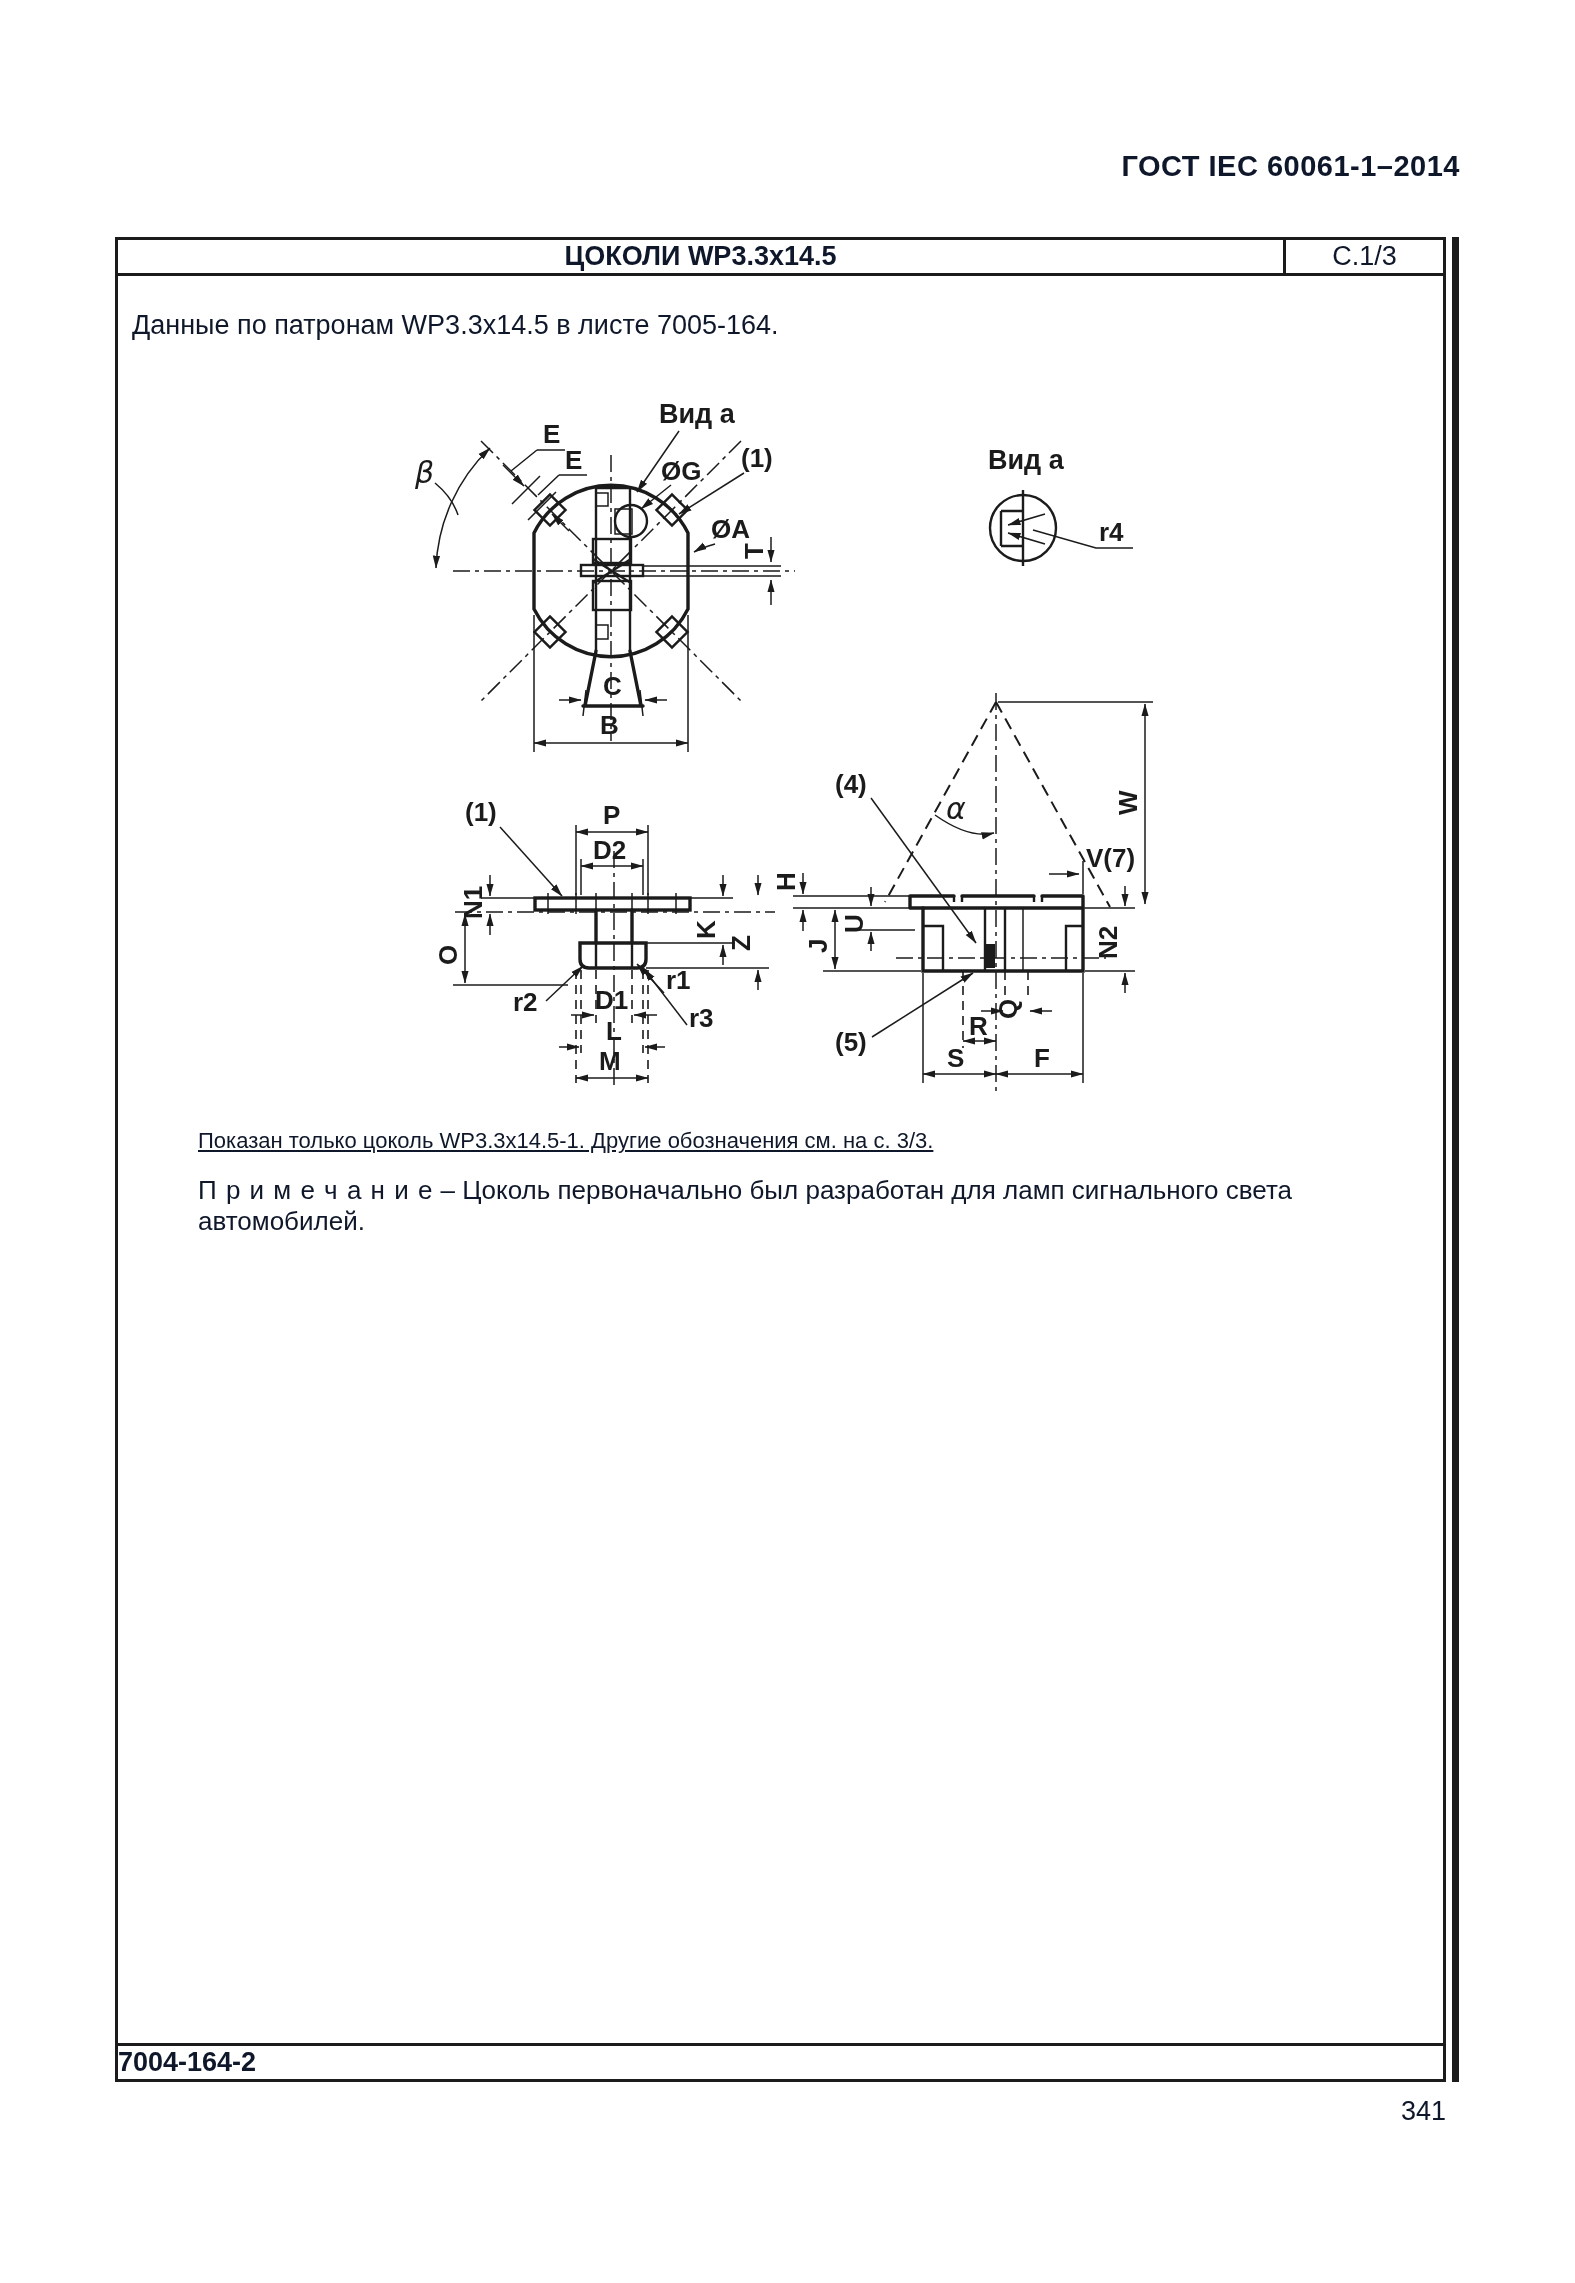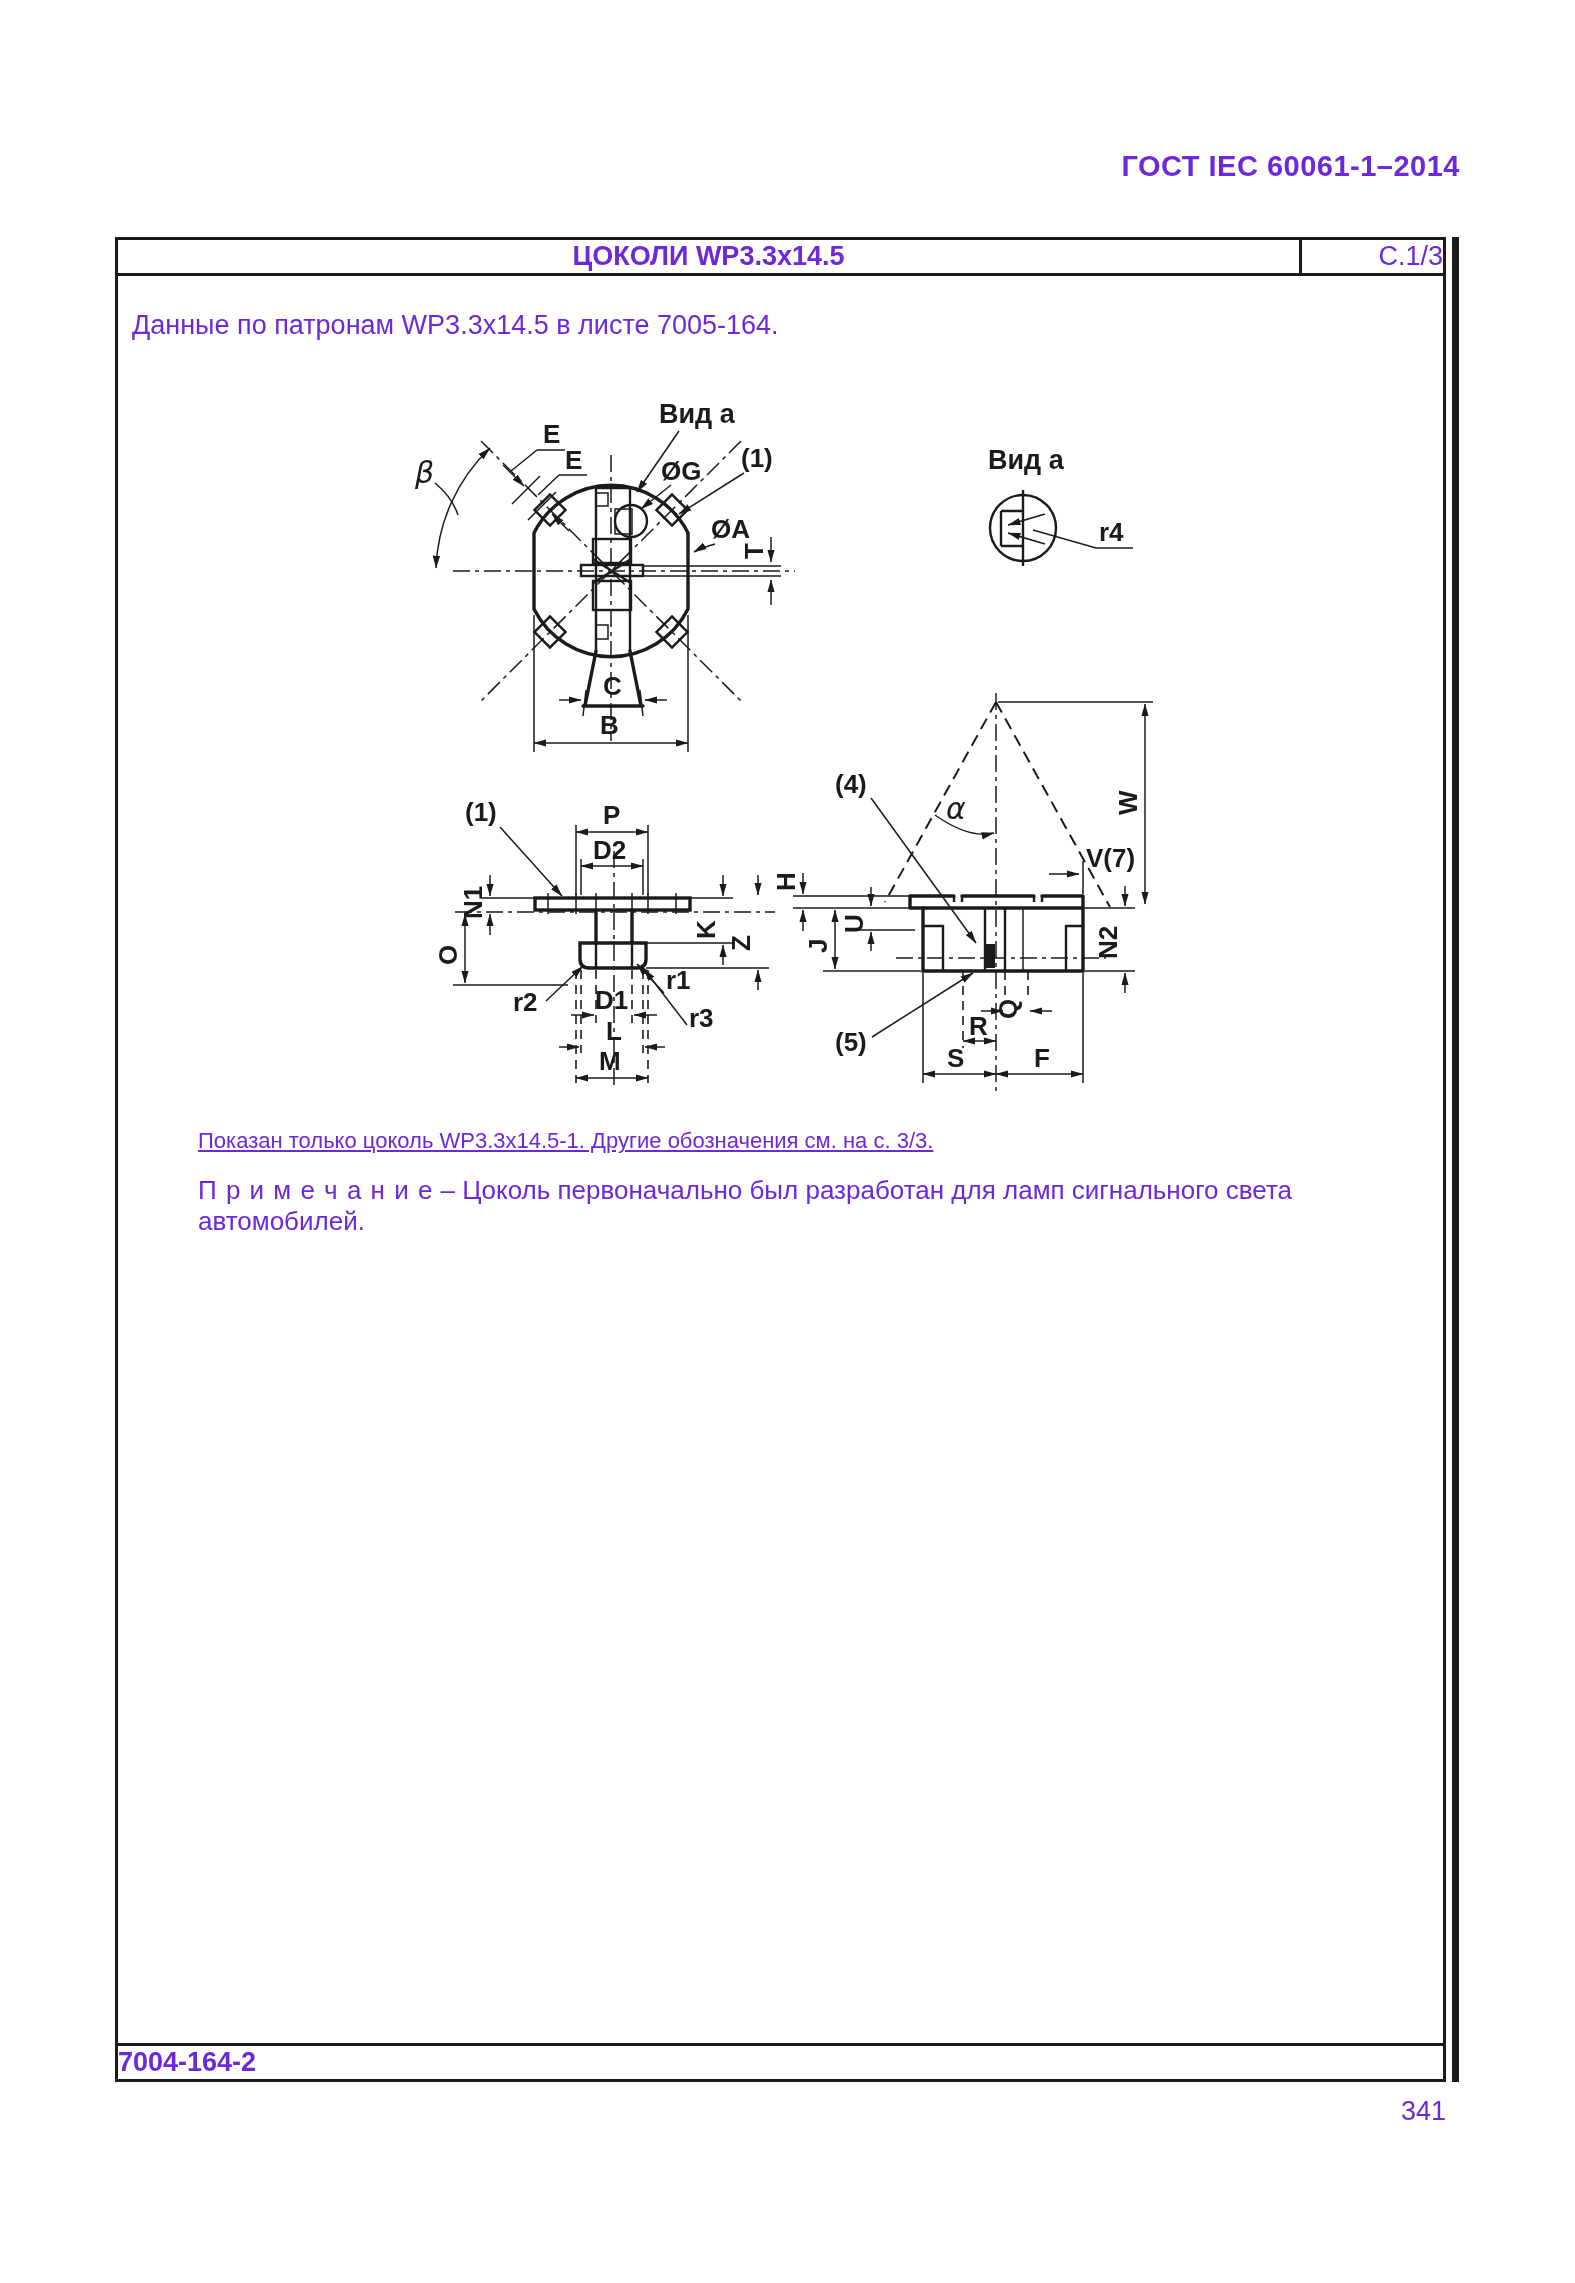--- a/index.html
+++ b/index.html
@@ -1,25 +1,25 @@
 <!DOCTYPE html>
 <html><head>
 <meta charset="utf-8">
 <style>
   html,body{margin:0;padding:0;background:#fff;}
   .page{position:relative;width:1575px;height:2283px;background:#fff;
-        font-family:"Liberation Sans",sans-serif;color:#6d28d9;overflow:hidden;}
+        font-family:"Liberation Sans",sans-serif;color:#0f172a;overflow:hidden;}
   .doc-header{position:absolute;top:150px;left:0;width:1460px;text-align:right;
         font-size:29px;font-weight:bold;letter-spacing:.5px;}
   .sheet-box{position:absolute;left:115px;top:237px;width:1331px;height:1845px;
         border:3px solid #1b1b1b;box-sizing:border-box;}
   .right-bar{position:absolute;left:1452px;top:237px;width:7px;height:1845px;background:#1b1b1b;}
   .head-row{display:flex;height:36px;border-bottom:3px solid #1b1b1b;box-sizing:border-box;}
   .head-title{flex:1;text-align:center;font-size:27px;font-weight:bold;line-height:33px;}
-  .head-ref{width:144px;border-left:3px solid #1b1b1b;box-sizing:border-box;text-align:right;
+  .head-ref{width:160px;border-left:3px solid #1b1b1b;box-sizing:border-box;text-align:center;
         font-size:27px;line-height:33px;}
   .intro{position:absolute;left:0;top:68px;width:100%;box-sizing:border-box;
         padding:0 14px;font-size:27px;line-height:34px;}
   .intro-l1{text-indent:68px;text-align:justify;text-align-last:justify;}
   .drawing-svg{position:absolute;left:0;top:143px;width:1331px;height:720px;}
   .caption{position:absolute;left:80px;top:888px;font-size:22px;text-decoration:underline;}
   .note{position:absolute;left:80px;top:935px;font-size:26px;}
   .note .nlabel{letter-spacing:1px;}
   .foot-row{position:absolute;left:0;bottom:0;width:100%;height:36px;border-top:3px solid #1b1b1b;
         box-sizing:border-box;text-align:left;font-size:27px;font-weight:bold;line-height:33px;}

